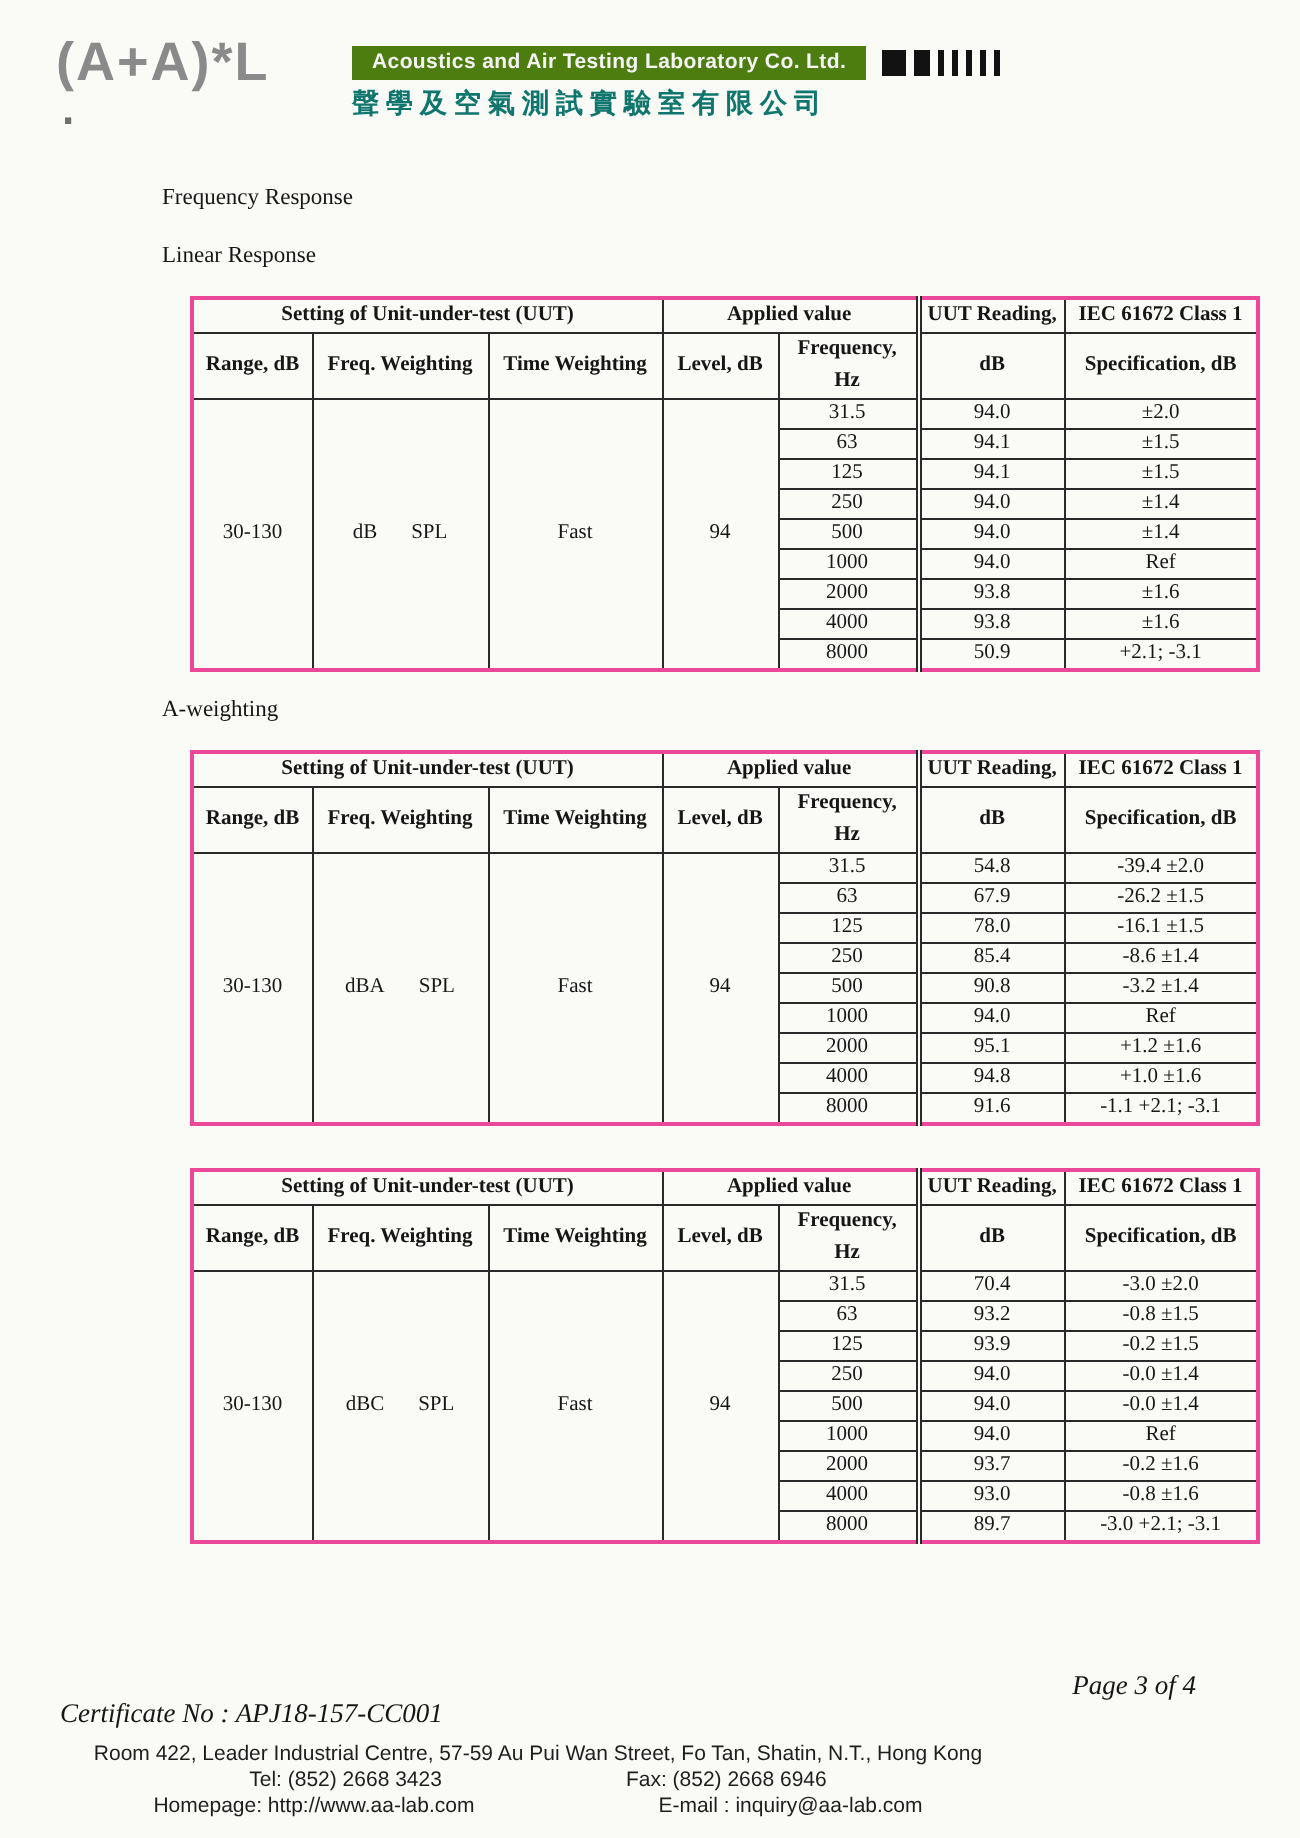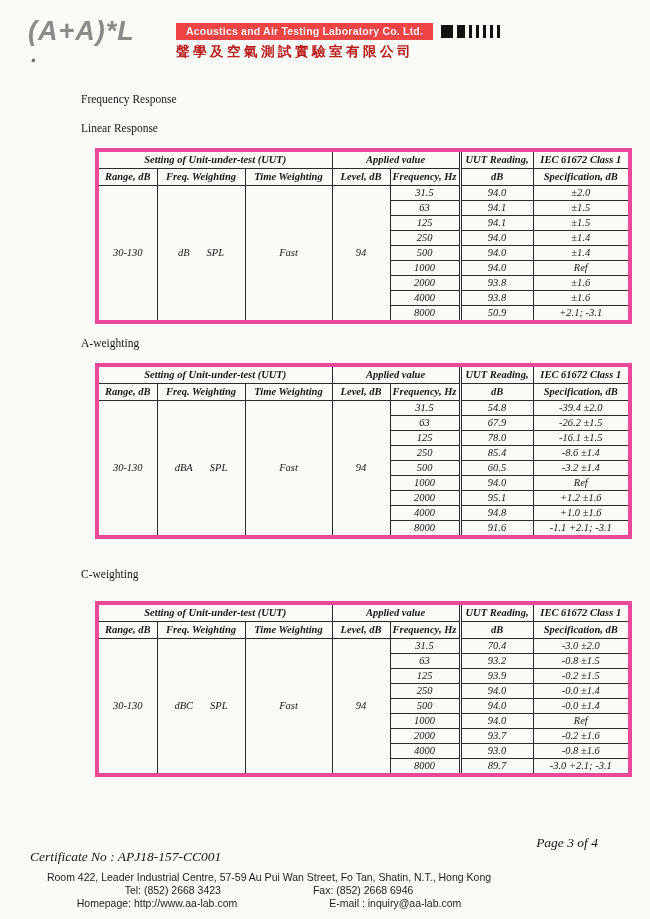--- a/index.html
+++ b/index.html
@@ -11,51 +11,51 @@
     color: #161616;
     position: relative;
     overflow: hidden;
   }
 
   
   .header { position: absolute; top: 16px; left: 28px; display: flex; align-items: flex-start; }
   .logo {
     font-family: "Liberation Sans", sans-serif;
     font-weight: bold; font-size: 27px; color: #8a8a8a;
-    letter-spacing: 1px; width: 148px; position: relative; font-style: italic;
+    letter-spacing: 1px; width: 148px; position: relative;
   }
   .logo-dot { position: absolute; left: 3px; top: 26px; font-size: 22px; color: #6f6f6f; }
   .banner-wrap { margin-top: 5px; }
   .banner {
-    display: inline-block; background: #ef4444; color: #f4f4f4;
+    display: inline-block; background: #4d7c0f; color: #f4f4f4;
     font-family: "Liberation Sans", sans-serif; font-size: 10.5px; font-weight: bold;
     padding: 2px 10px 3px; letter-spacing: .2px;
   }
   .chinese {
-    color: #b91c1c; font-size: 13.5px; font-weight: bold;
+    color: #0f766e; font-size: 13.5px; font-weight: bold;
     letter-spacing: 3.5px; margin-top: 3px;
   }
   .bars { display: flex; align-items: center; gap: 4px; margin: 9px 0 0 8px; height: 13px; }
   .bar { background: #121212; height: 13px; display: inline-block; }
   .bar:nth-child(1) { width: 12px; }
   .bar:nth-child(2) { width: 8px; }
   .bar:nth-child(3), .bar:nth-child(4), .bar:nth-child(5),
   .bar:nth-child(6), .bar:nth-child(7) { width: 3px; }
 
   
   .content { position: absolute; top: 0; left: 0; width: 650px; }
   .doc-title { font-size: 11.5px; margin: 93px 12px 0 81px; }
   .section-title { font-size: 11.5px; margin: 13px 0 0 81px; }
   #linear-title { margin-top: 17px; }
   #c-title { margin-top: 29px; }
 
   table.dtable {
     border-collapse: collapse; table-layout: fixed;
     margin: 14px 0 0 95px; width: 533px;
-    font-size: 10.5px; border: 4px solid #ec4899; font-style: italic;
+    font-size: 10.5px; border: 2px solid #ec4899;
   }
   #c-table { margin-top: 21px; }
   .dtable th, .dtable td {
     border: 1px solid #2a2a2a; text-align: center;
     padding: 0 2px; height: 15px; line-height: 14px; overflow: hidden;
     font-weight: normal;
   }
   .dtable thead th { height: 17px; line-height: 16px; font-weight: bold; }
   .dtable th.rd, .dtable td.rd { border-left: 3px double #2a2a2a; }
   .fw { display: flex; justify-content: center; gap: 17px; }
@@ -249,21 +249,21 @@
         </tr>
 
         <tr>
           <td>250</td>
           <td class="rd">85.4</td>
           <td>-8.6 ±1.4</td>
         </tr>
 
         <tr>
           <td>500</td>
-          <td class="rd">60.5</td>
+          <td class="rd">90.8</td>
           <td>-3.2 ±1.4</td>
         </tr>
 
         <tr>
           <td>1000</td>
           <td class="rd">94.0</td>
           <td>Ref</td>
         </tr>
 
         <tr>
@@ -280,21 +280,20 @@
 
         <tr>
           <td>8000</td>
           <td class="rd">91.6</td>
           <td>-1.1 +2.1; -3.1</td>
         </tr>
 
     </tbody>
   </table>
 
-  <div class="section-title" id="c-title">C-weighting</div>
 
   <table class="dtable" id="c-table">
     <colgroup>
       <col style="width:60px">
         <col style="width:88px">
         <col style="width:87px">
       <col style="width:58px">
         <col style="width:70px">
         <col style="width:73px">
         <col style="width:97px">

